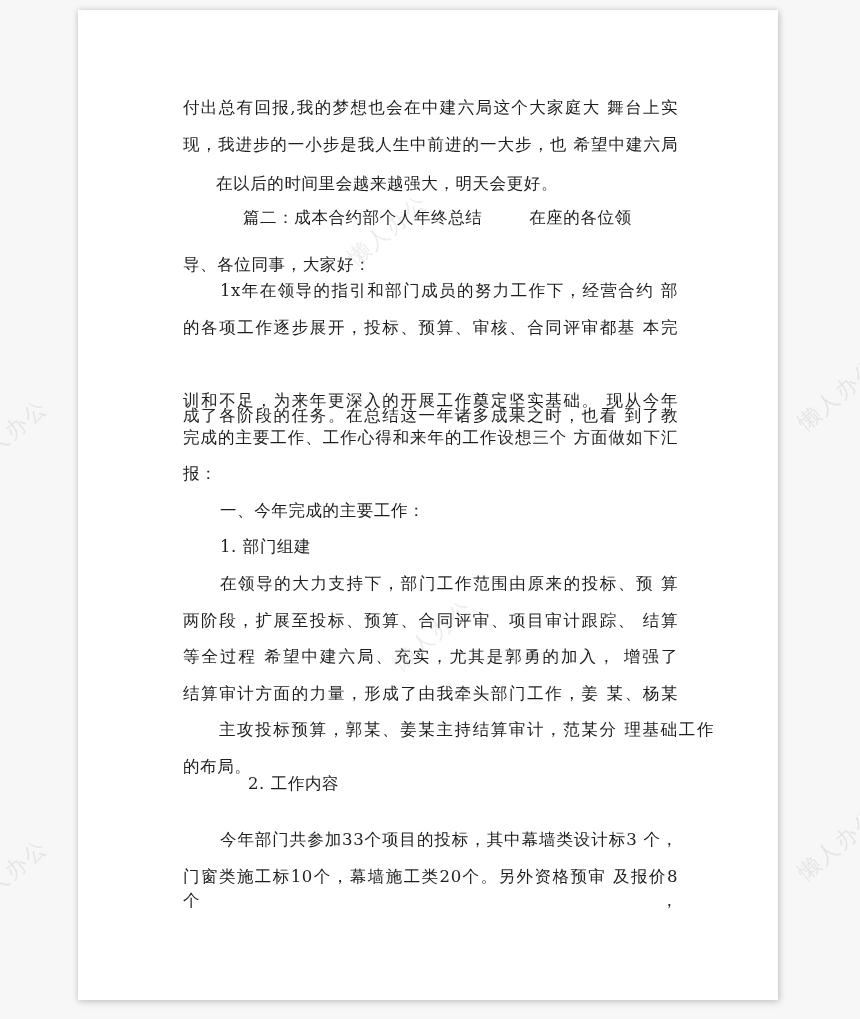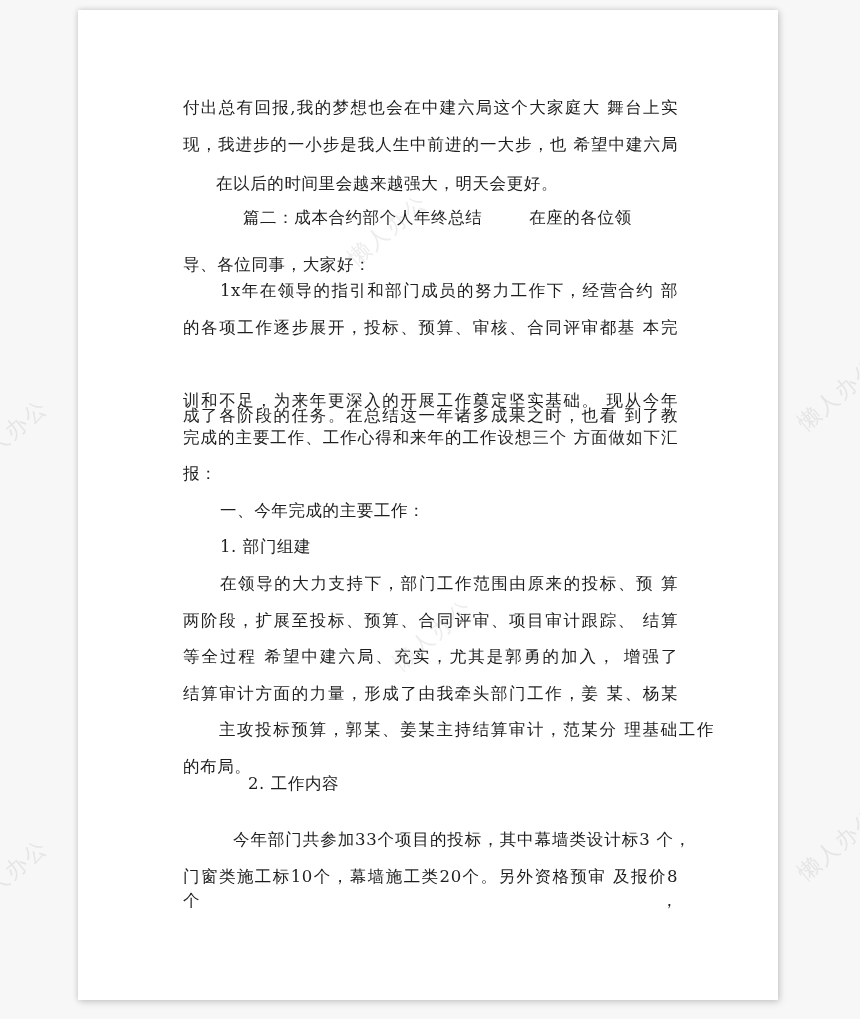--- a/index.html
+++ b/index.html
@@ -63,21 +63,21 @@
     <div class="line" style="top: 462px;">报：</div>
     <div class="line indent" style="top: 499px;">一、今年完成的主要工作：</div>
     <div class="line indent" style="top: 535px;">1. 部门组建</div>
     <div class="line indent justify" style="top: 572px;">在领导的大力支持下，部门工作范围由原来的投标、预 算</div>
     <div class="line justify" style="top: 609px;">两阶段，扩展至投标、预算、合同评审、项目审计跟踪、   结算</div>
     <div class="line justify" style="top: 645px;">等全过程 希望中建六局、充实，尤其是郭勇的加入，   增强了</div>
     <div class="line justify" style="top: 682px;">结算审计方面的力量，形成了由我牵头部门工作，姜   某、杨某</div>
     <div class="line justify" style="top: 718px; margin-left: 36px;">主攻投标预算，郭某、姜某主持结算审计，范某分   理基础工作</div>
     <div class="line" style="top: 755px;">的布局。</div>
     <div class="line indent" style="top: 772px; margin-left: 28px;">2. 工作内容</div>
-    <div class="line indent justify" style="top: 828px; margin-left: 13px;">今年部门共参加33个项目的投标，其中幕墙类设计标3   个，</div>
+    <div class="line indent justify" style="top: 828px;">今年部门共参加33个项目的投标，其中幕墙类设计标3   个，</div>
     <div class="line justify" style="top: 865px;">门窗类施工标10个，幕墙施工类20个。另外资格预审 及报价8个，</div>
   </div>
 <div id="wm-layer">
     <div class="watermark" style="left: 340px; top: 215px;">懒人办公</div>
     <div class="watermark" style="left: 385px; top: 620px;">懒人办公</div>
     <div class="watermark" style="left: -40px; top: 420px;">懒人办公</div>
     <div class="watermark" style="left: 790px; top: 380px;">懒人办公</div>
     <div class="watermark" style="left: -40px; top: 860px;">懒人办公</div>
     <div class="watermark" style="left: 790px; top: 830px;">懒人办公</div>
   </div>

